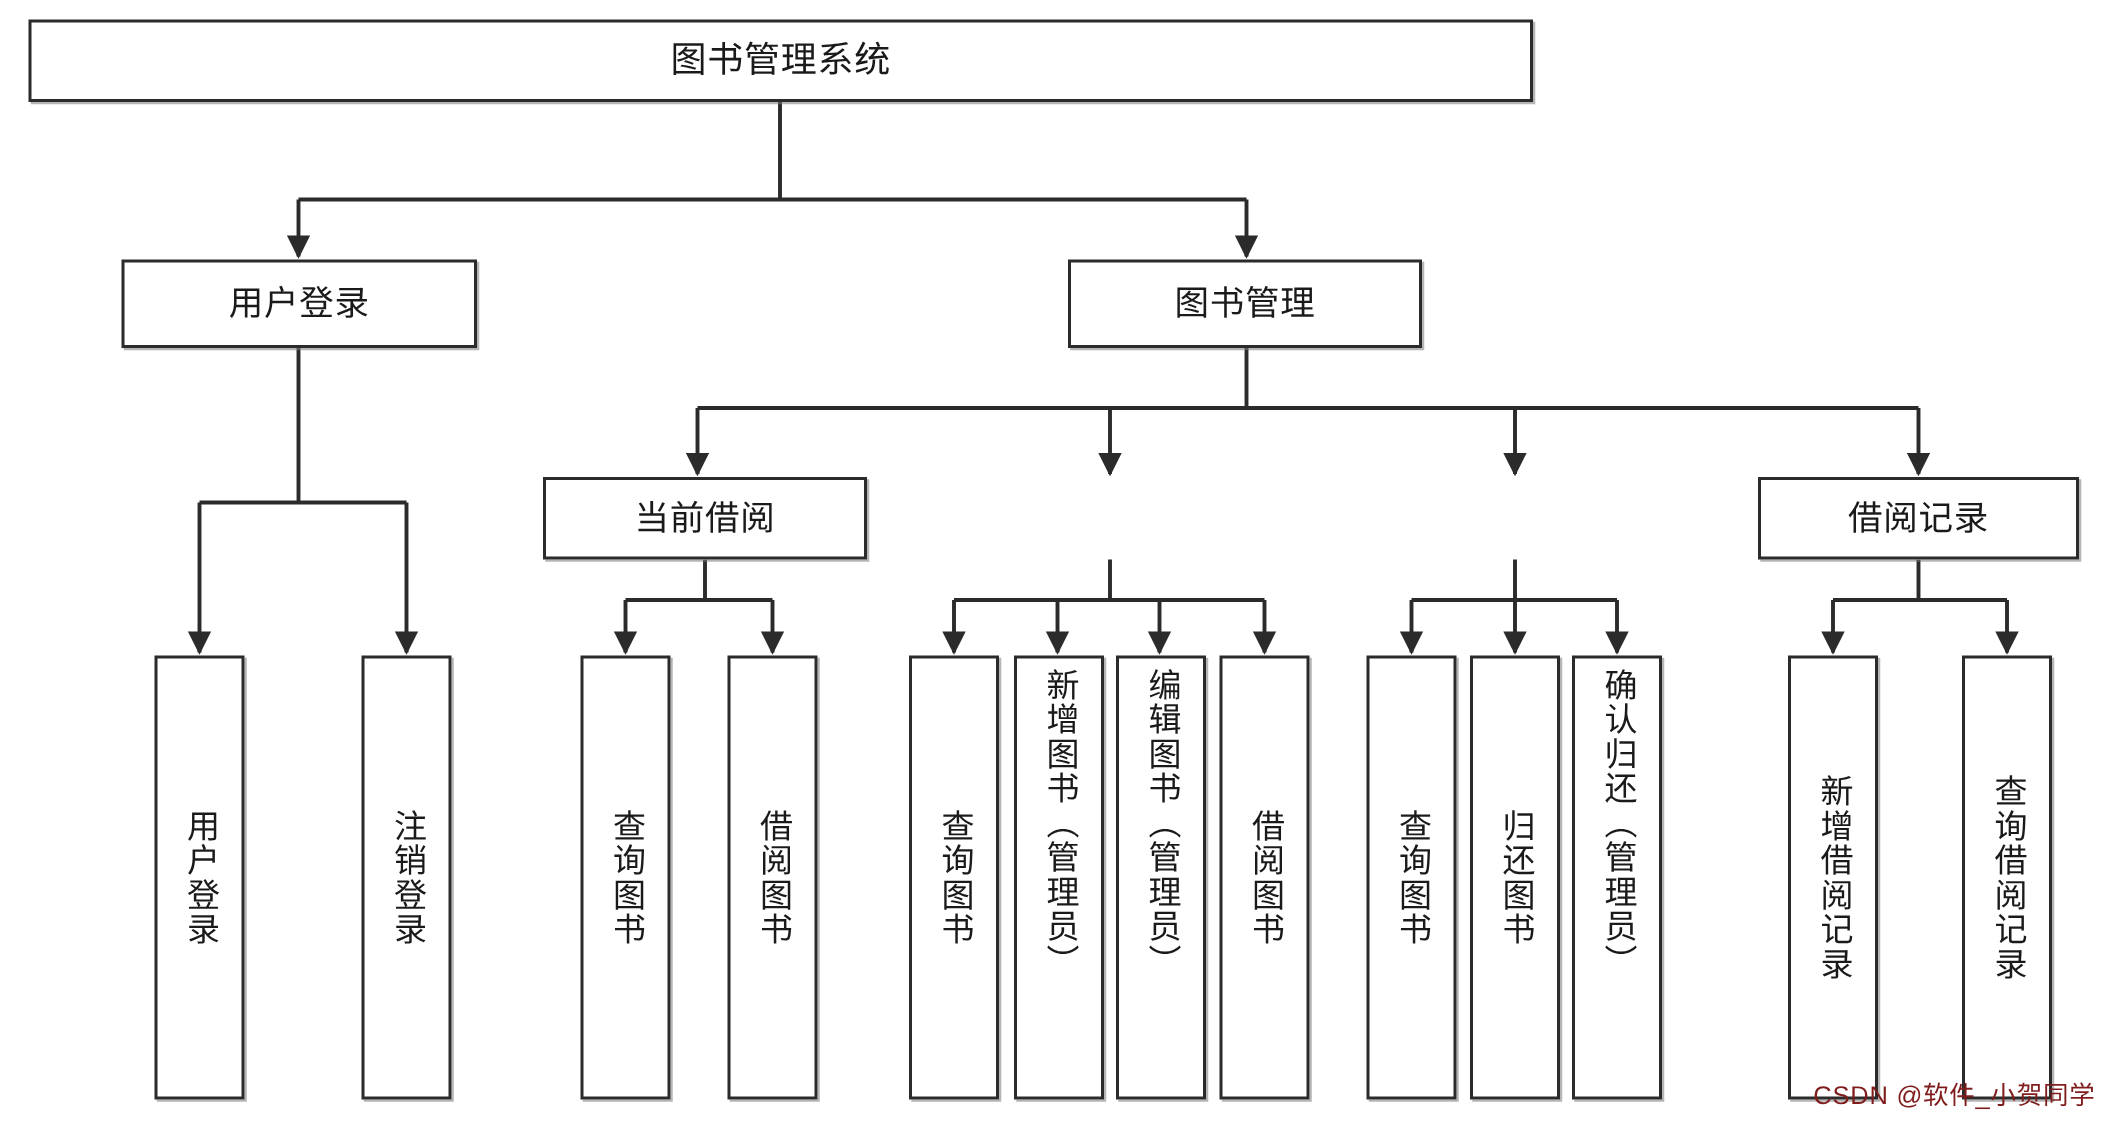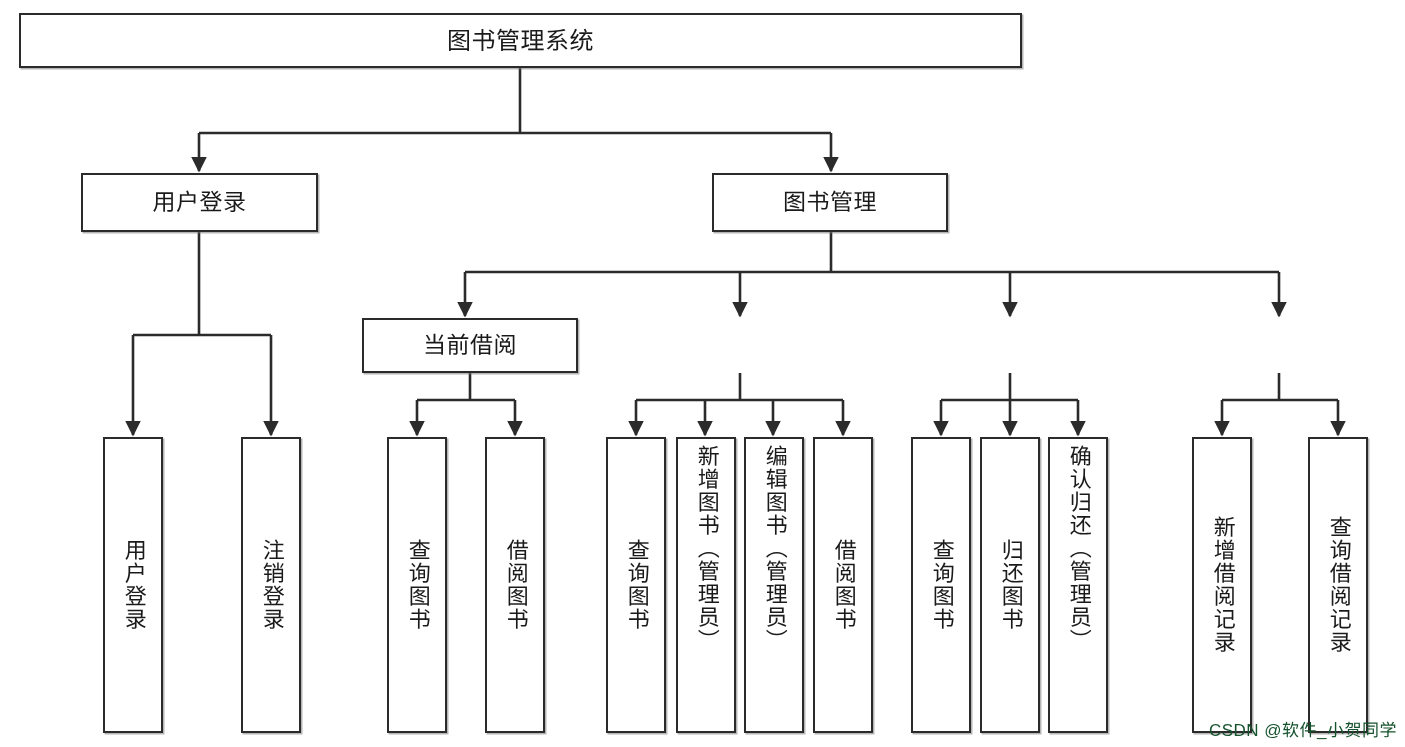--- a/index.html
+++ b/index.html
@@ -68,21 +68,21 @@
   
   .node.vert.centered {
     align-items: center;
     padding-top: 0;
   }
   #watermark {
     position: absolute;
     right: 8px;
     bottom: 6px;
     font-size: 17px;
-    color: #14532d;
+    color: #7f1d1d;
     white-space: nowrap;
     letter-spacing: 0.5px;
   }
 </style>
 </head>
 <body>
 
 <div id="diagram-root">
 
   <svg id="connector-layer" width="1405" height="747" viewBox="0 0 1405 747" xmlns="http://www.w3.org/2000/svg">
@@ -146,20 +146,23 @@
   <div class="node horiz" style="left:712px; top:173px; width:236px; height:59px;">
     <span class="node-label">图书管理</span>
   </div>
 
   <div class="node horiz" style="left:362px; top:318px; width:216px; height:55px;">
     <span class="node-label">当前借阅</span>
   </div>
 
 
 
+  <div class="node horiz" style="left:1172px; top:318px; width:214px; height:55px;">
+    <span class="node-label">借阅记录</span>
+  </div>
 
   <div class="node vert centered" style="left:103px; top:437px; width:60px; height:296px;">
     <span class="node-label">用户登录</span>
   </div>
 
   <div class="node vert centered" style="left:241px; top:437px; width:60px; height:296px;">
     <span class="node-label">注销登录</span>
   </div>
 
   <div class="node vert centered" style="left:387px; top:437px; width:60px; height:296px;">

